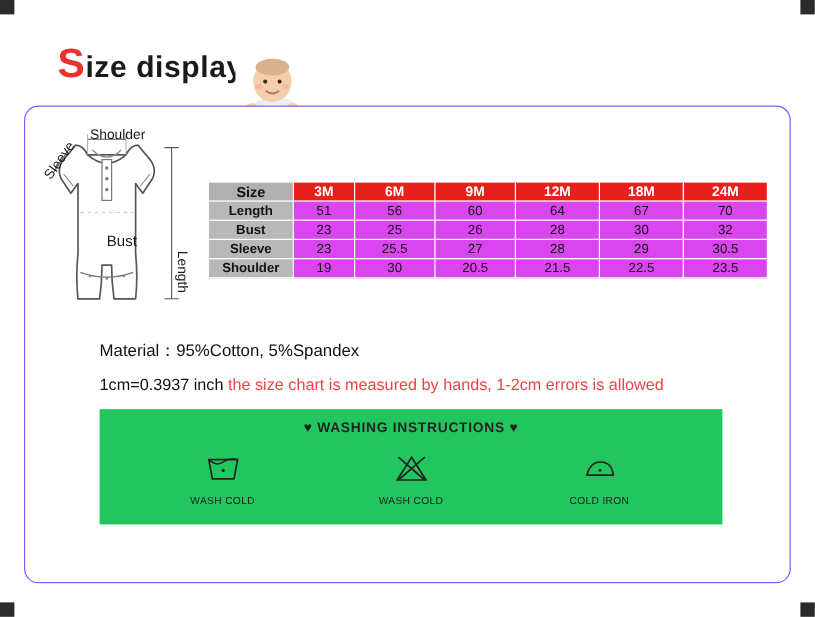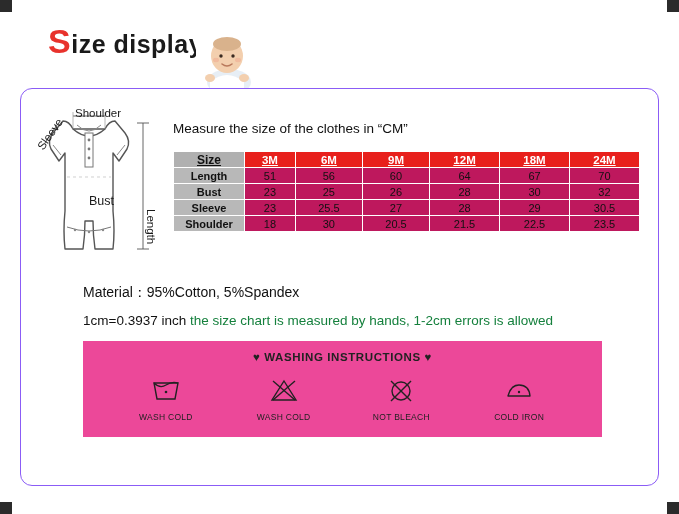--- a/index.html
+++ b/index.html
@@ -27,21 +27,21 @@
     background: #2b2b2b;
   }
   .corner.tl { left: 0; top: 0; }
   .corner.tr { right: 0; top: 0; }
   .corner.bl { left: 0; bottom: 0; }
   .corner.br { right: 0; bottom: 0; }
 
   
   .header {
     position: absolute;
-    left: 48px; top: 24px;
+    left: 48px; top: 36px;
     height: 60px;
   }
   .header-title {
     font-size: 25px;
     color: #1a1a1a;
     font-weight: 600;
     letter-spacing: 0.5px;
     white-space: nowrap;
   }
   .header-title .cap {
@@ -115,58 +115,57 @@
     text-align: center;
     height: 15px;
     padding: 0;
     font-weight: normal;
   }
   table.size tr.head th {
     background: #e8201c;
     color: #ffffff;
     font-weight: bold;
     font-size: 11.5px;
-    text-decoration: underline;
   }
   table.size tr.head th.hcol {
     background: #b0b0b0;
     color: #111;
     font-weight: bold;
     font-size: 12px;
   }
   table.size td.rowhead {
     background: #b8b8b8;
     font-weight: bold;
     width: 70px;
   }
   table.size td.val {
-    background: #be185d;
+    background: #d946ef;
   }
 
   .material {
     position: absolute;
     left: 62px; top: 195px;
     font-size: 14px;
     color: #111;
   }
   .conv-row {
     position: absolute;
     left: 62px; top: 224px;
     font-size: 13.5px;
     white-space: nowrap;
   }
   .conv-row .cm { color: #111; }
-  .conv-row .warn { color: #15803d; }
+  .conv-row .warn { color: #ef4444; }
 
   
   .wash {
     position: absolute;
     left: 62px; top: 252px;
     width: 519px; height: 96px;
-    background: #ec4899;
+    background: #22c55e;
   }
   .wash-title {
     text-align: center;
     font-size: 11.5px;
     font-weight: bold;
     color: #222;
     letter-spacing: 0.6px;
     padding-top: 10px;
   }
   .wash-icons {
@@ -262,21 +261,20 @@
         <line x1="104" y1="150" x2="116" y2="150" stroke="#555" stroke-width="0.9"></line>
 
         <line x1="34" y1="78" x2="78" y2="78" stroke="#bbb" stroke-width="0.7" stroke-dasharray="3 3"></line>
       </svg>
       <div class="lbl lbl-shoulder">Shoulder</div>
       <div class="lbl lbl-bust">Bust</div>
       <div class="lbl lbl-sleeve">Sleeve</div>
       <div class="lbl lbl-length">Length</div>
     </div>
 
-    <div class="measure-note">Measure the size of the clothes in “CM”</div>
 
     <table class="size">
       <tbody id="size-table-body">
           <tr class="head">
             <th class="hcol">Size</th>
             <th>3M</th>
             <th>6M</th>
             <th>9M</th>
             <th>12M</th>
             <th>18M</th>
@@ -304,21 +302,21 @@
             <td class="rowhead">Sleeve</td>
             <td class="val">23</td>
             <td class="val">25.5</td>
             <td class="val">27</td>
             <td class="val">28</td>
             <td class="val">29</td>
             <td class="val">30.5</td>
           </tr>
           <tr>
             <td class="rowhead">Shoulder</td>
-            <td class="val">18</td>
+            <td class="val">19</td>
             <td class="val">30</td>
             <td class="val">20.5</td>
             <td class="val">21.5</td>
             <td class="val">22.5</td>
             <td class="val">23.5</td>
           </tr>
         </tbody>
     </table>
 
     <div class="material">Material：95%Cotton, 5%Spandex</div>
@@ -347,30 +345,20 @@
                 <path d="M15 4 L27 23 L3 23 Z" fill="none" stroke="#222" stroke-width="1.4"></path>
                 <line x1="4" y1="4" x2="26" y2="23" stroke="#222" stroke-width="1.4"></line>
                 <line x1="26" y1="4" x2="4" y2="23" stroke="#222" stroke-width="1.4"></line>
               </svg>
             </div>
             <div class="cap">WASH COLD</div>
           </div>
           <div class="wash-item">
             <div class="glyph">
               <svg width="30" height="26" viewBox="0 0 30 26">
-                <circle cx="15" cy="14" r="9" fill="none" stroke="#222" stroke-width="1.4"></circle>
-                <line x1="5" y1="4" x2="25" y2="24" stroke="#222" stroke-width="1.4"></line>
-                <line x1="25" y1="4" x2="5" y2="24" stroke="#222" stroke-width="1.4"></line>
-              </svg>
-            </div>
-            <div class="cap">NOT BLEACH</div>
-          </div>
-          <div class="wash-item">
-            <div class="glyph">
-              <svg width="30" height="26" viewBox="0 0 30 26">
                 <path d="M4 19 L26 19 Q25 8 15 8 Q7 8 4 19 Z" fill="none" stroke="#222" stroke-width="1.4" stroke-linejoin="round"></path>
                 <circle cx="15" cy="15" r="1.2" fill="#222"></circle>
               </svg>
             </div>
             <div class="cap">COLD IRON</div>
           </div>
         </div>
     </div>
 
   </div>

